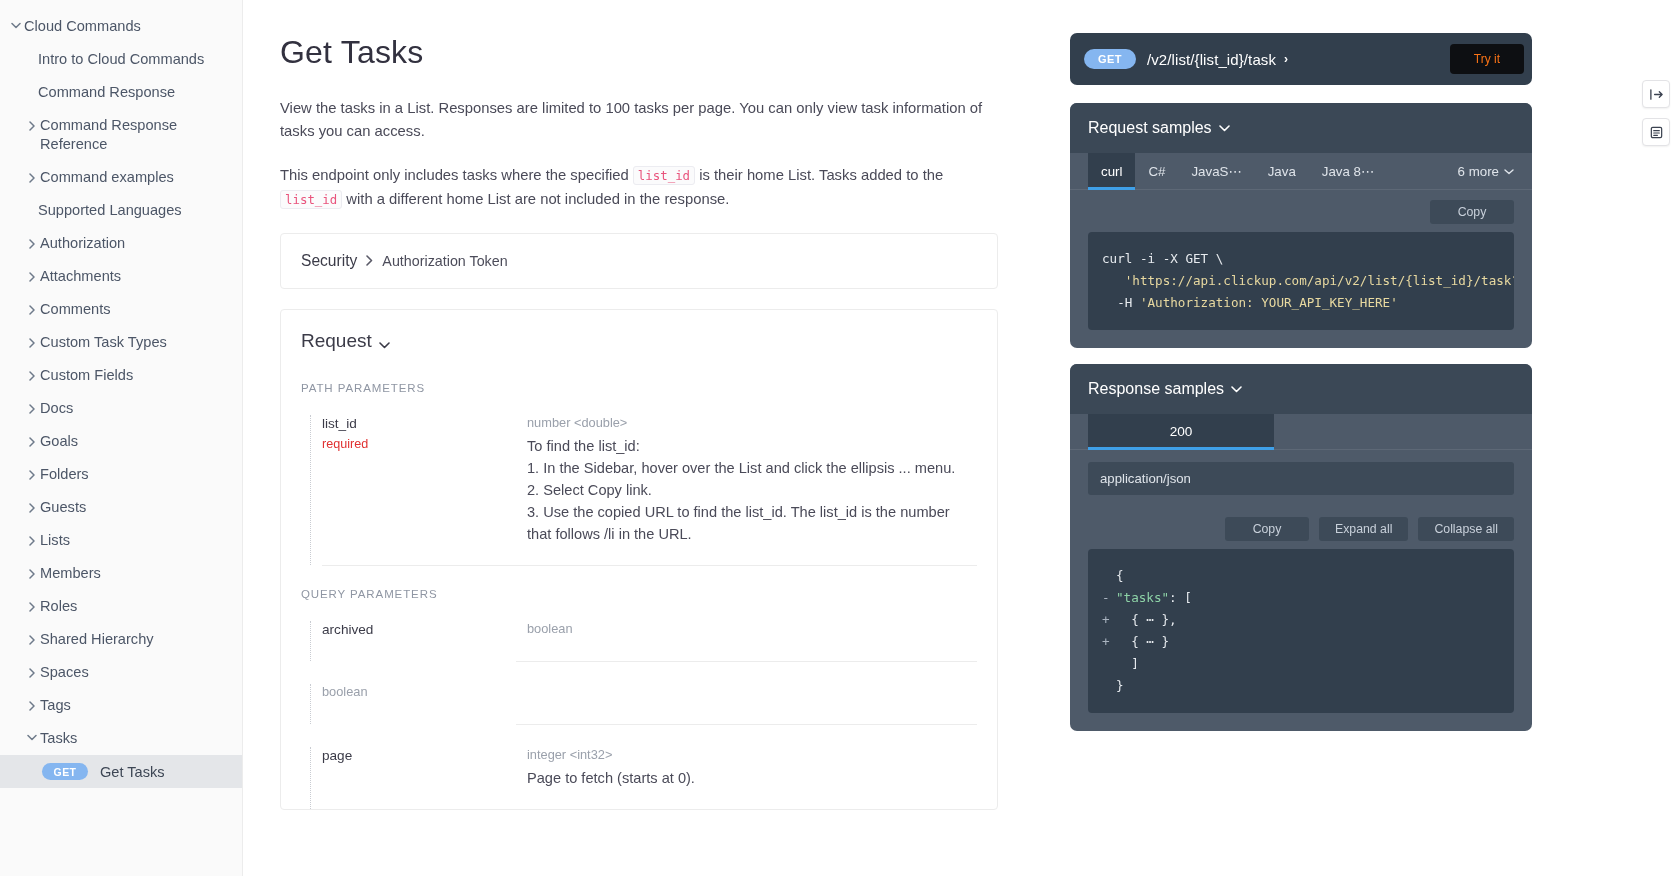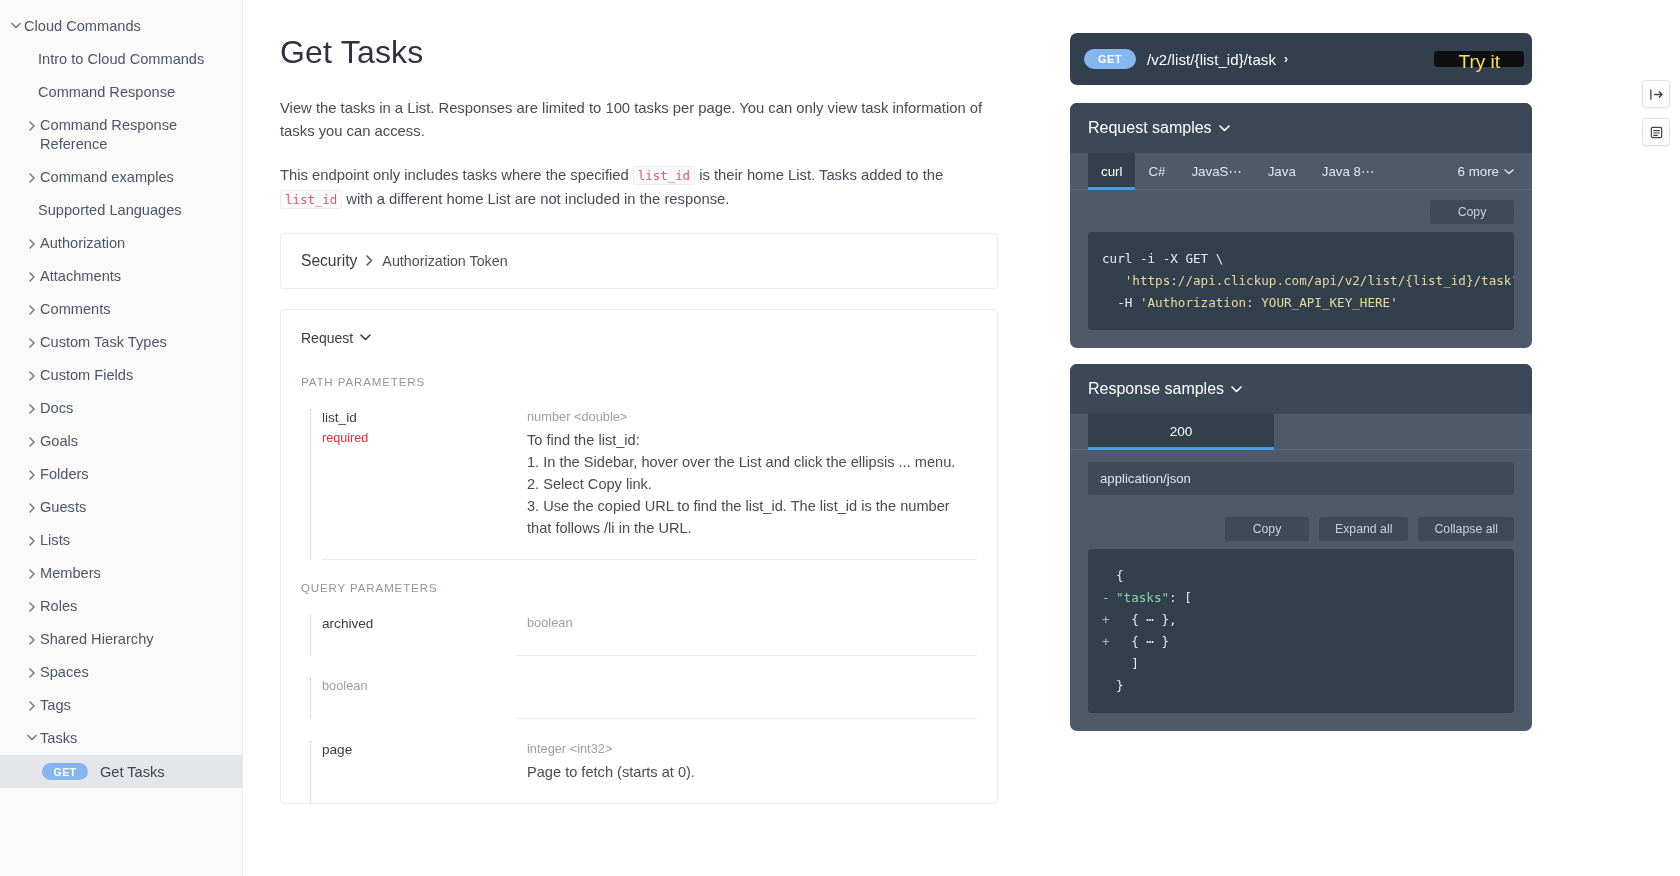--- a/index.html
+++ b/index.html
@@ -79,21 +79,21 @@
   .card {
     border: 1px solid #ececec; border-radius: 4px;
     background: #fff; margin-bottom: 20px;
   }
   .card-sec { padding: 18px 20px; }
   .security-line { font-size: 15.6px; color: #3b3b48; display: flex; align-items: center; gap: 9px; }
   .security-line .sub { font-size: 14.3px; color: #4c4c5a; }
   .chev-r { color: #5a5a68; font-size: 12px; line-height: 1; display:inline-block; }
 
   .card-req { padding: 20px 20px 0 20px; }
-  .req-head { font-size: 14px; color: #3b3b48; display: flex; align-items: flex-start; gap: 7px; margin-bottom: 30px; }
+  .req-head { font-size: 19px; color: #3b3b48; display: flex; align-items: flex-end; gap: 7px; margin-bottom: 30px; }
   .chev-d { color: #3b3b48; font-size: 12px; display:inline-block; }
 
   .group-title {
     font-size: 11.5px; letter-spacing: .9px; color: #8f96a3;
     text-transform: uppercase; margin-bottom: 21px;
   }
   .param-row {
     display: flex; border-left: 1px dotted #c9ccd2;
     padding: 0 0 0 11px; margin-left: 9px;
   }
@@ -133,23 +133,23 @@
     font-size: 11px; font-weight: bold; letter-spacing: .5px;
     border-radius: 11px; width: 52px; height: 20px;
     display: inline-flex; align-items: center; justify-content: center;
   }
   .endpoint-path {
     color: #ffffff; font-size: 15px; letter-spacing: .1px;
     display: flex; align-items: center; gap: 8px;
   }
   .endpoint-path .chev { font-size: 12px; color: #fff; font-weight: bold; }
   .tryit {
-    background: #0d0f12; color: #fde047;
-    font-size: 19px; border: none; border-radius: 4px;
-    height: 16px; padding: 0 24px; cursor: pointer;
+    background: #0d0f12; color: #f97316;
+    font-size: 12px; border: none; border-radius: 4px;
+    height: 30px; padding: 0 24px; cursor: pointer;
     font-family: "Liberation Sans", sans-serif;
   }
 
   .panel-head {
     background: #3b4856; color: #ffffff;
     font-size: 16px; padding: 16px 18px;
     display: flex; align-items: center; gap: 7px;
   }
   .panel-head .chev-d2 { font-size: 11px; }
 

